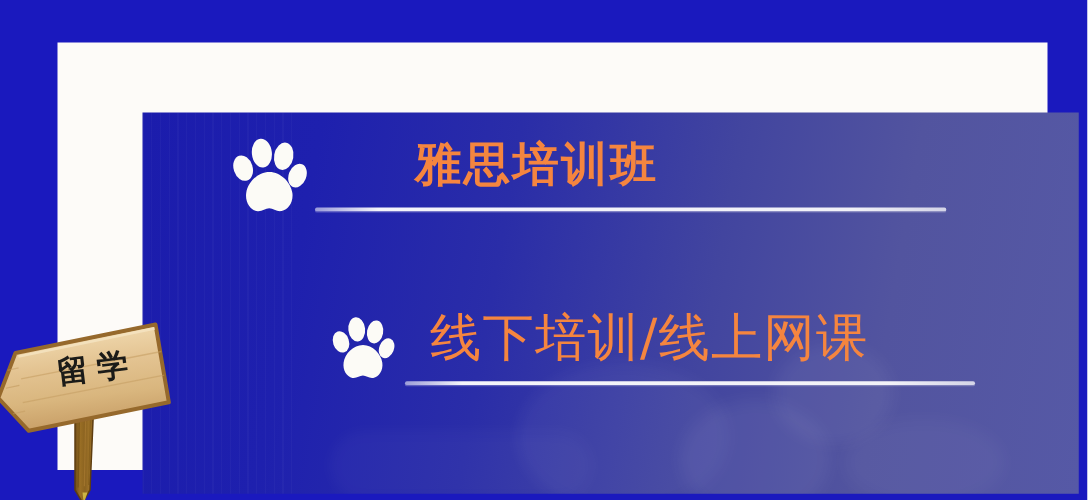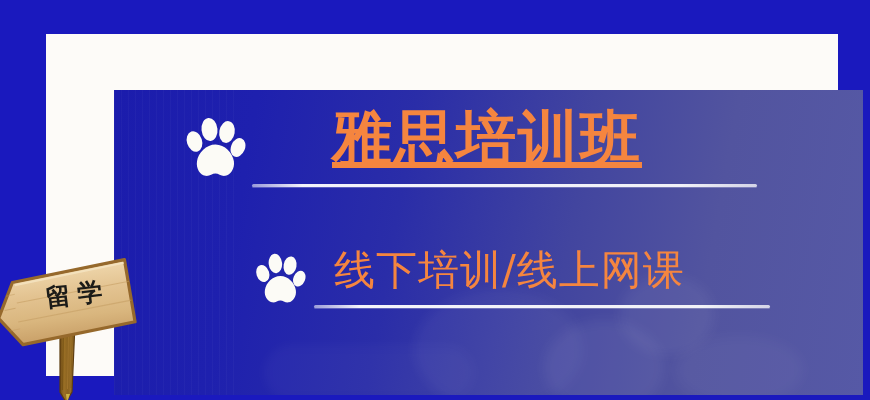--- a/index.html
+++ b/index.html
@@ -77,42 +77,41 @@
     opacity: .8;
   }
 
   
   .row {
     position: absolute;
     display: flex;
     align-items: center;
   }
   .row-title    { left: 70px;  top: 18px; }
-  .row-subtitle { left: 140px; top: 160px; }
+  .row-subtitle { left: 150px; top: 160px; }
 
   
   .paw { position: relative; flex: none; }
   .paw svg { display: block; }
 
   .paw-title    { width: 62px; height: 66px; margin-right: 6px; }
   .paw-subtitle { width: 52px; height: 56px; margin-right: 8px; }
 
   
   .textblock { position: relative; }
 
   .title-text {
     font-family: "DejaVu Sans", "Liberation Sans", sans-serif;
-    font-size: 60px;
+    font-size: 37px;
     font-weight: 700;
     color: #F5853F;
     letter-spacing: 2px;
     line-height: 1;
     white-space: nowrap;
     padding: 0 6px 0 80px;
-    text-decoration: underline;
   }
   .subtitle-text {
     font-family: "DejaVu Sans", "Liberation Sans", sans-serif;
     font-size: 41px;
     font-weight: 400;
     color: #F5853F;
     letter-spacing: 1px;
     line-height: 1;
     white-space: nowrap;
     padding: 0 4px 0 20px;

